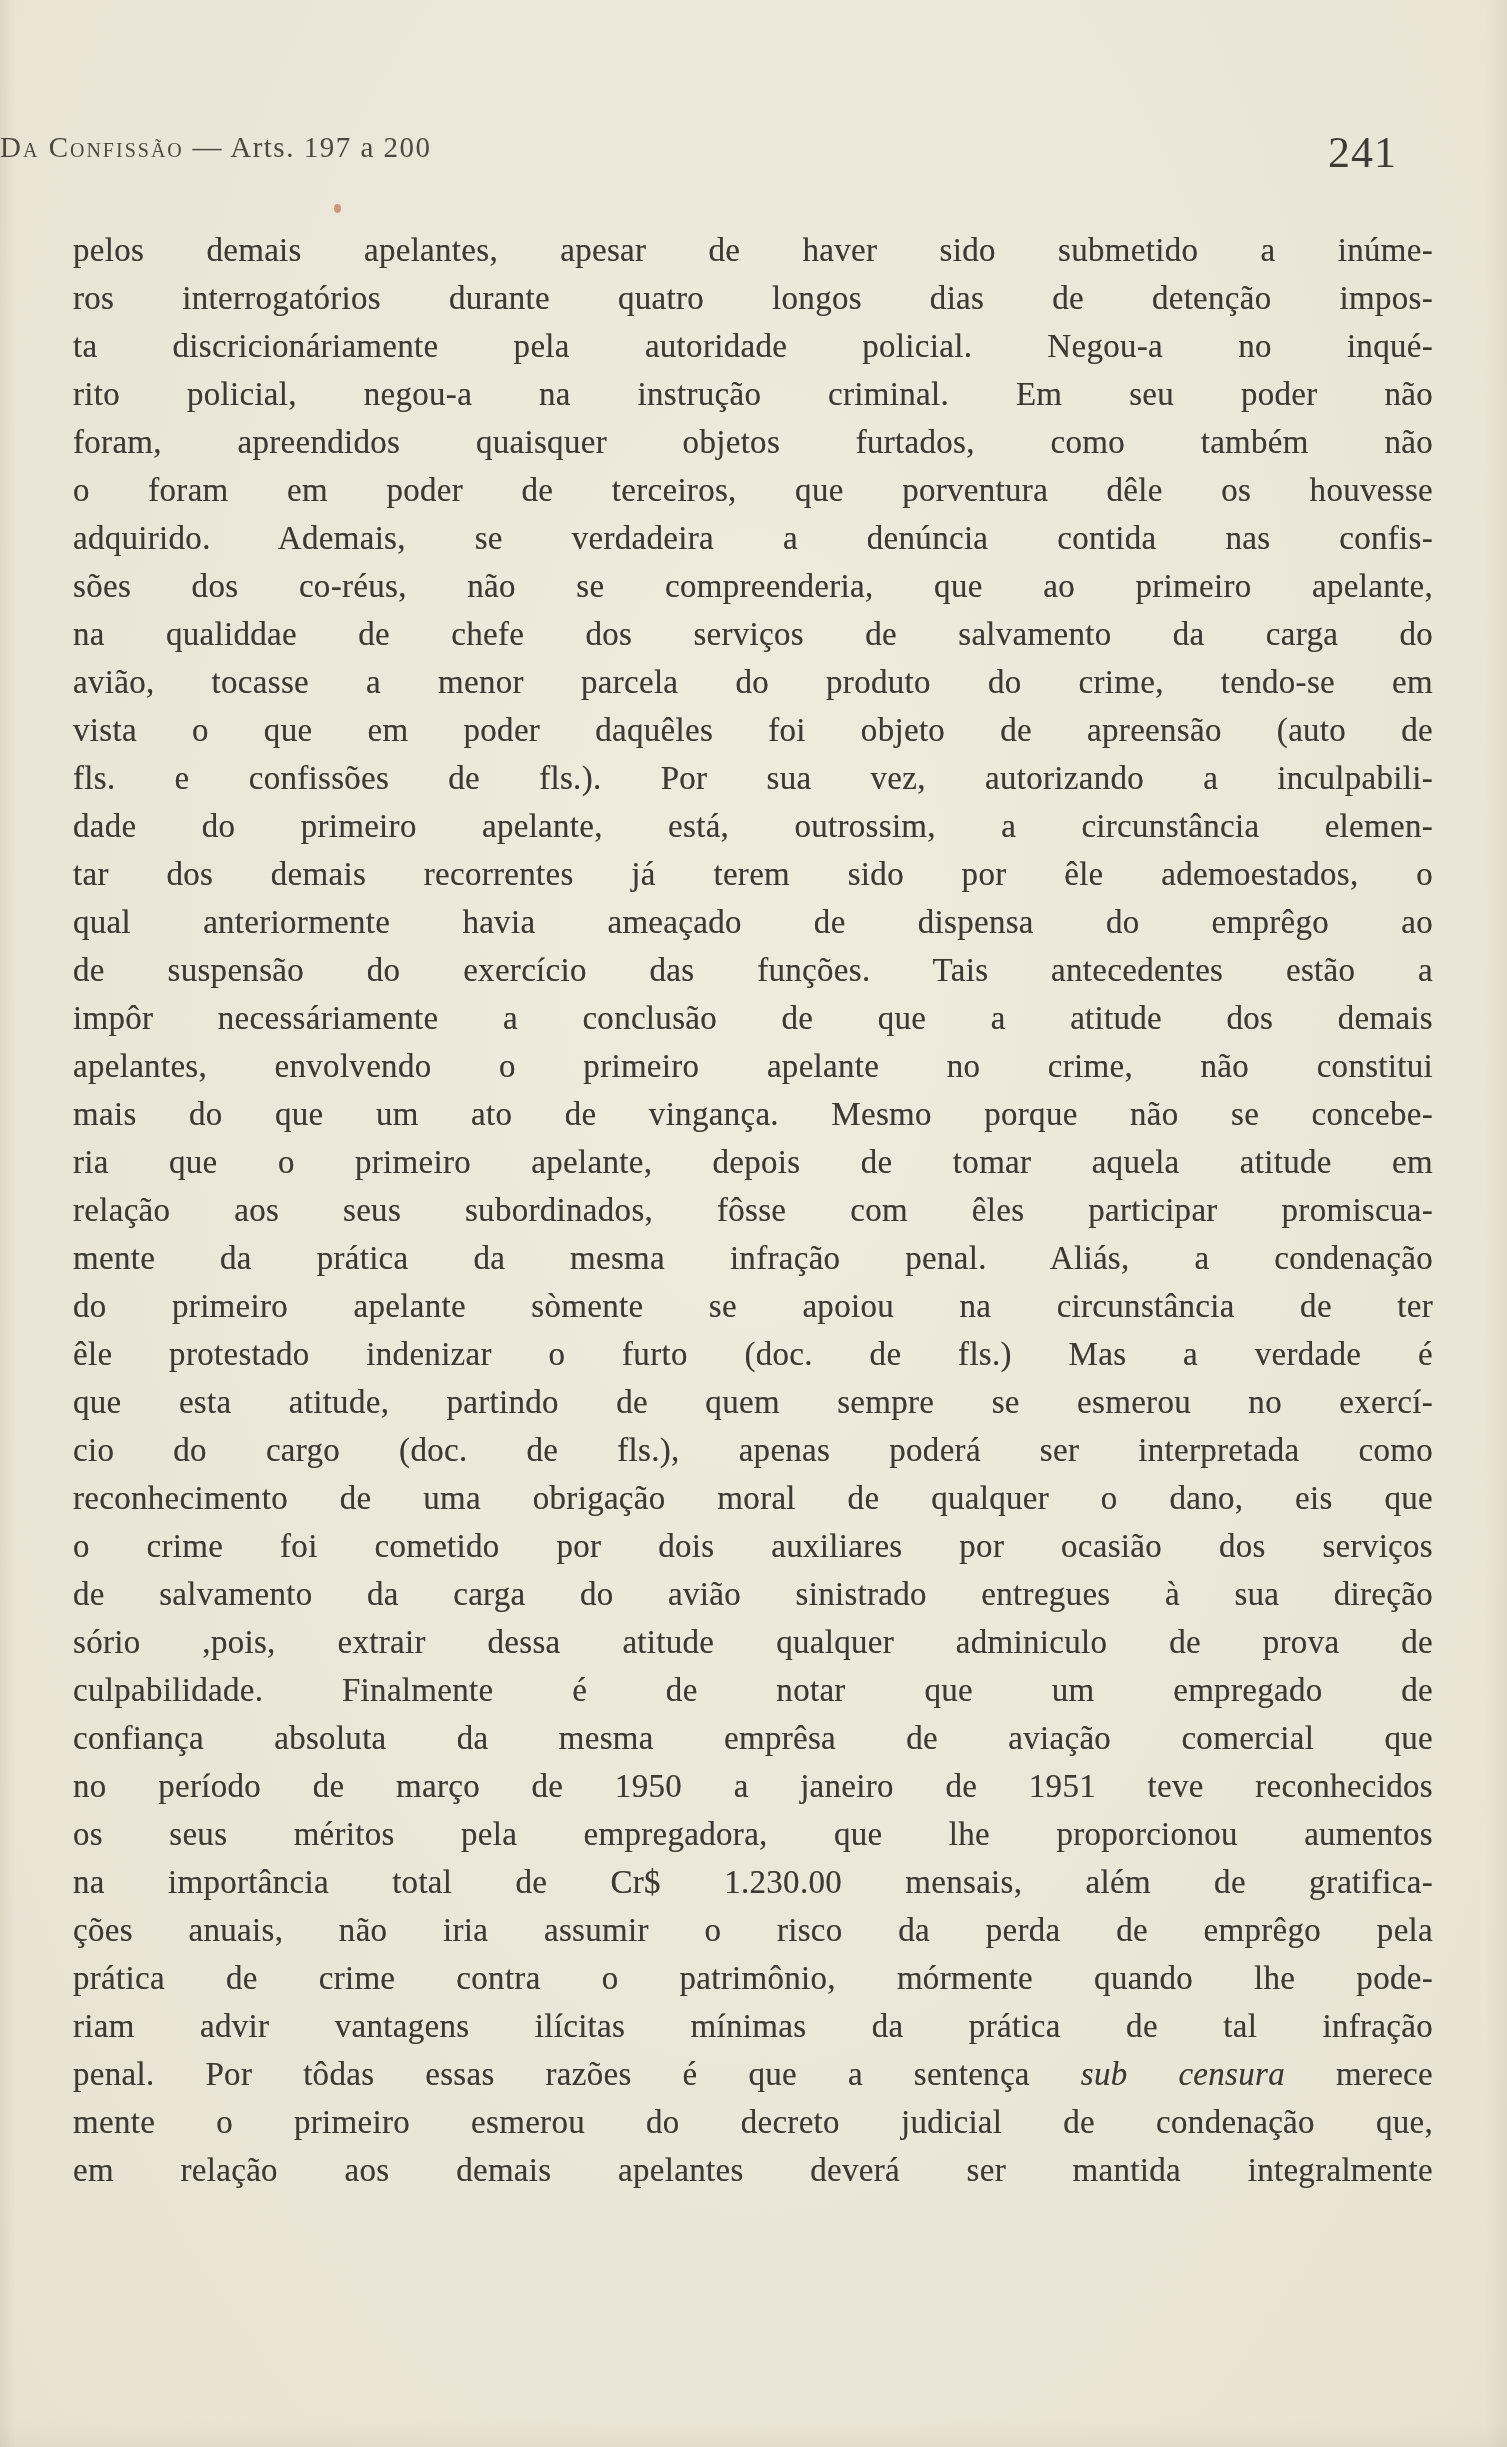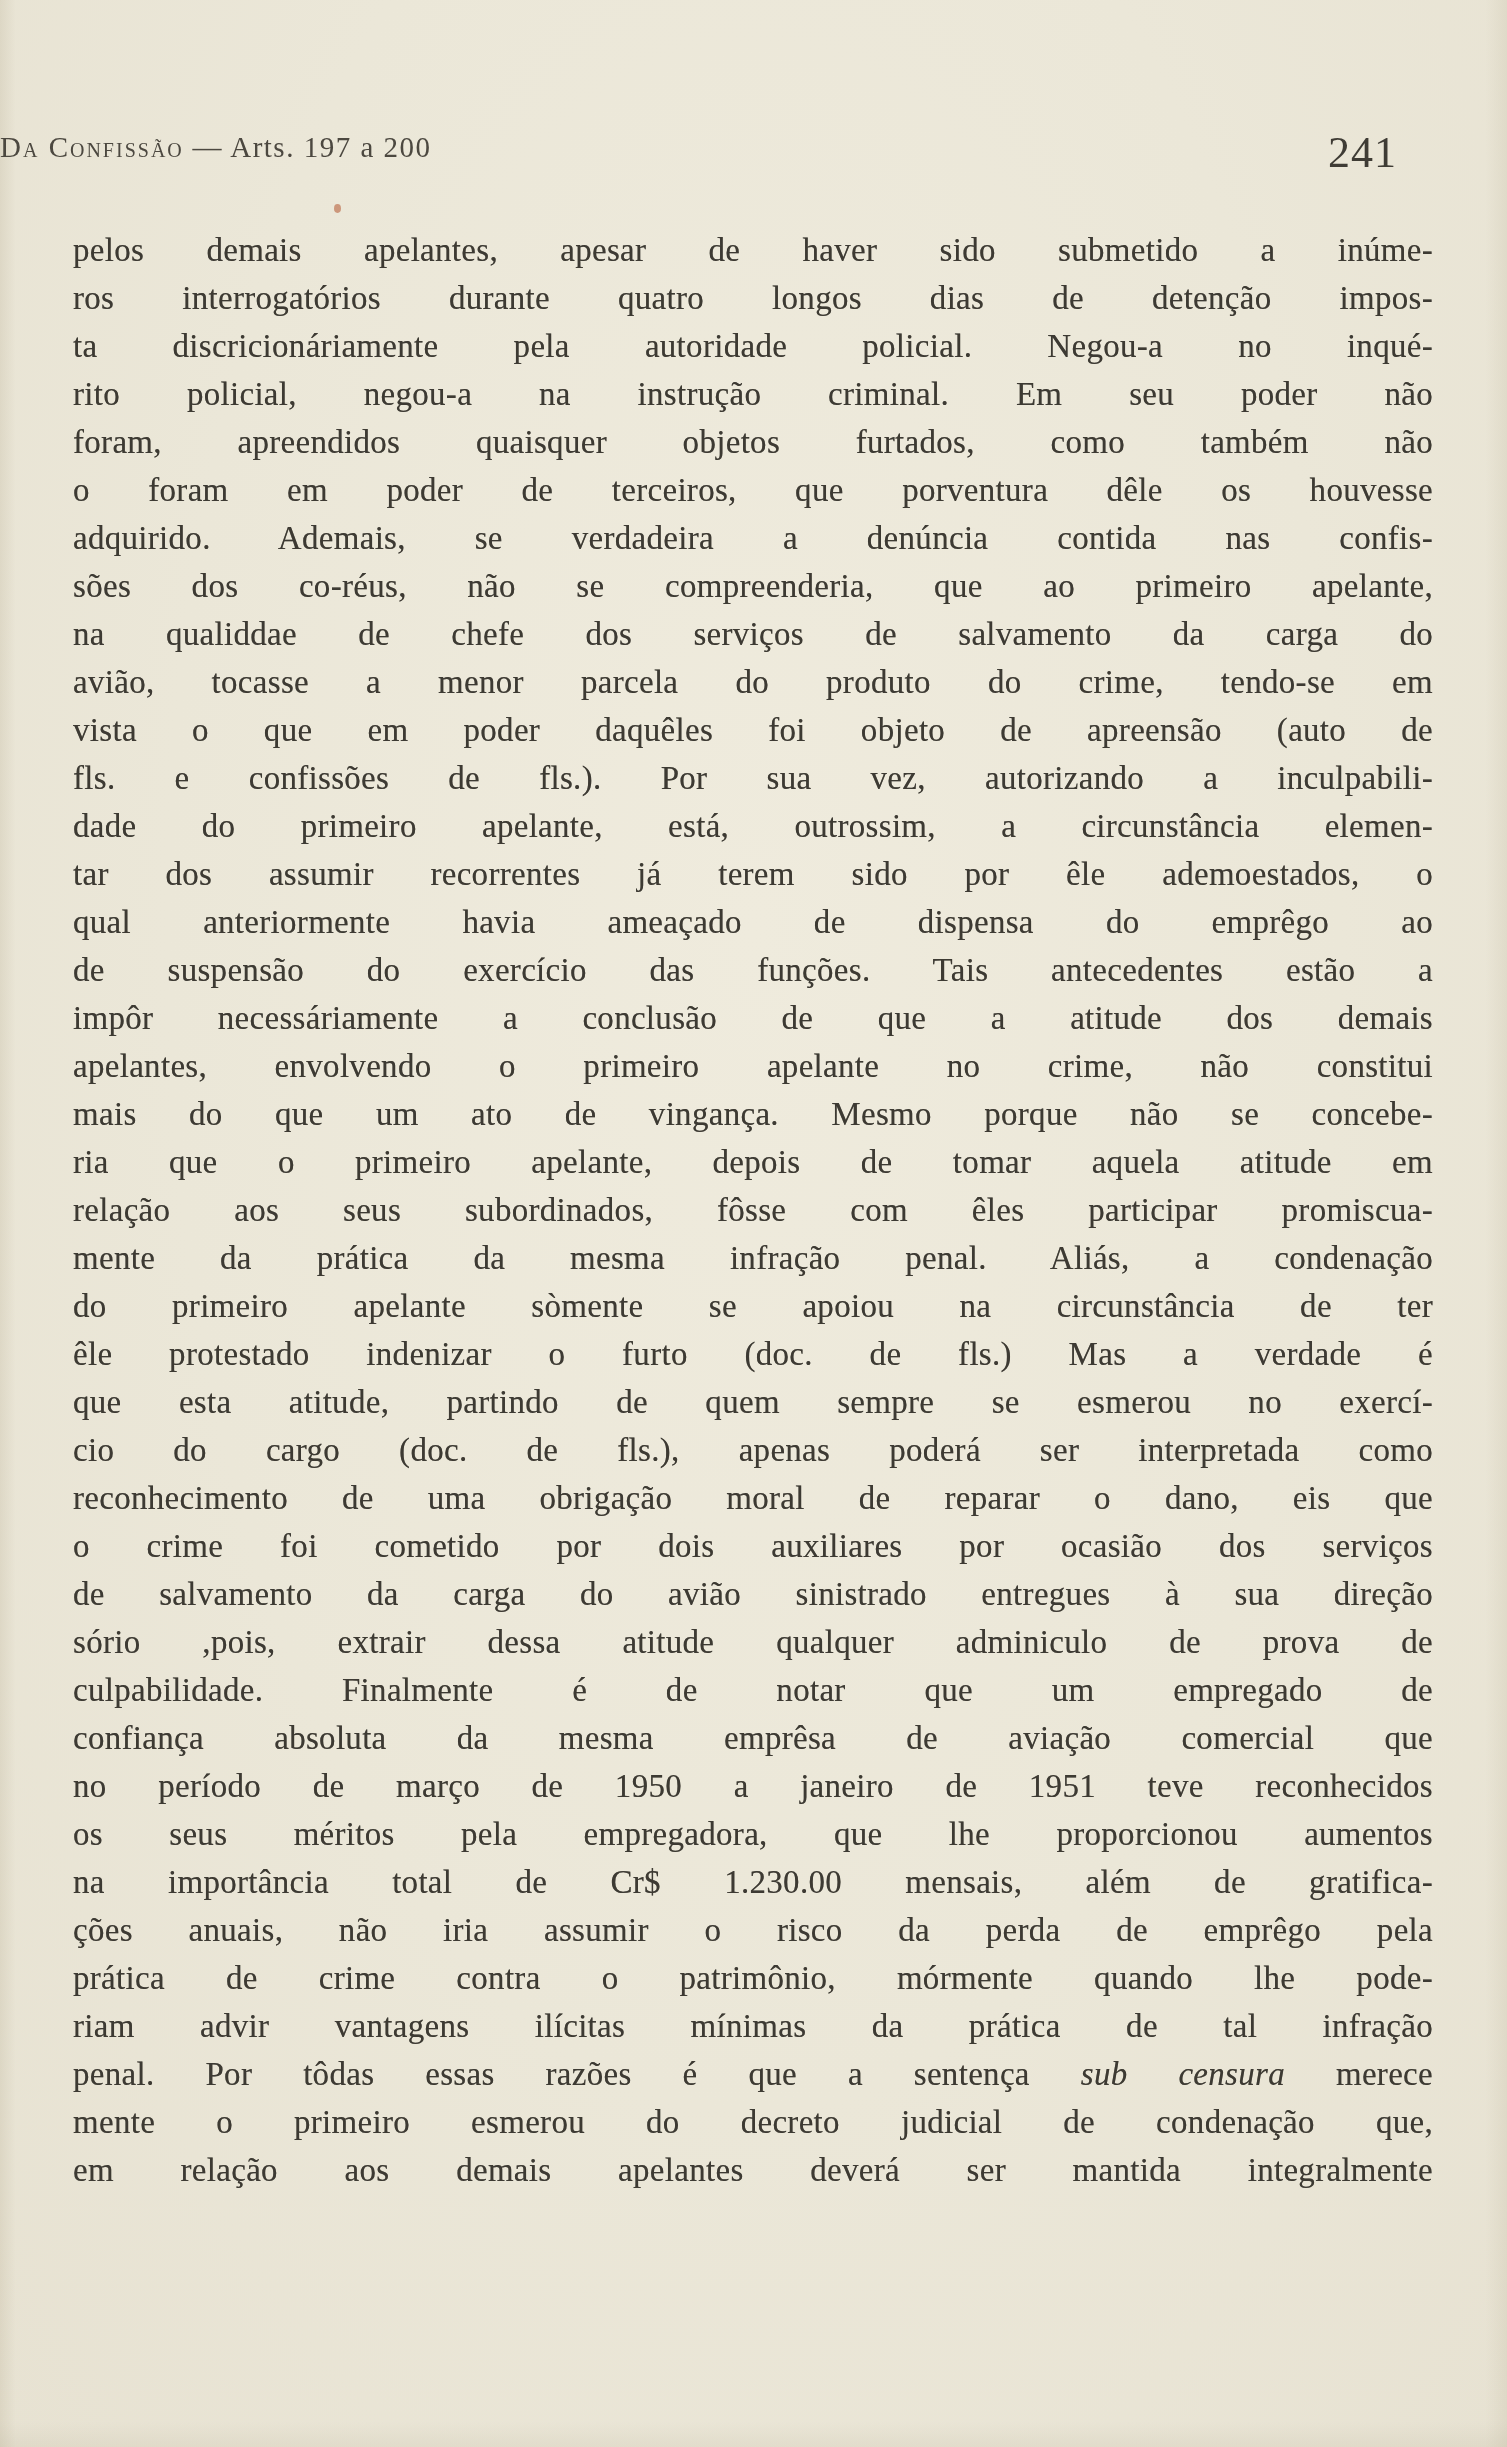--- a/index.html
+++ b/index.html
@@ -106,34 +106,34 @@
       <div class="line"><span>rito policial, negou-a na instrução criminal. Em seu poder não</span></div>
       <div class="line"><span>foram, apreendidos quaisquer objetos furtados, como também não</span></div>
       <div class="line"><span>o foram em poder de terceiros, que porventura dêle os houvesse</span></div>
       <div class="line"><span>adquirido. Ademais, se verdadeira a denúncia contida nas confis-</span></div>
       <div class="line"><span>sões dos co-réus, não se compreenderia, que ao primeiro apelante,</span></div>
       <div class="line"><span>na qualiddae de chefe dos serviços de salvamento da carga do</span></div>
       <div class="line"><span>avião, tocasse a menor parcela do produto do crime, tendo-se em</span></div>
       <div class="line"><span>vista o que em poder daquêles foi objeto de apreensão (auto de</span></div>
       <div class="line"><span>fls. e confissões de fls.). Por sua vez, autorizando a inculpabili-</span></div>
       <div class="line"><span>dade do primeiro apelante, está, outrossim, a circunstância elemen-</span></div>
-      <div class="line"><span>tar dos assumir recorrentes já terem sido por êle ademoestados, o</span></div>
+      <div class="line"><span>tar dos demais recorrentes já terem sido por êle ademoestados, o</span></div>
       <div class="line"><span>qual anteriormente havia ameaçado de dispensa do emprêgo ao</span></div>
       <div class="line"><span>de suspensão do exercício das funções. Tais antecedentes estão a</span></div>
       <div class="line"><span>impôr necessáriamente a conclusão de que a atitude dos demais</span></div>
       <div class="line"><span>apelantes, envolvendo o primeiro apelante no crime, não constitui</span></div>
       <div class="line"><span>mais do que um ato de vingança. Mesmo porque não se concebe-</span></div>
       <div class="line"><span>ria que o primeiro apelante, depois de tomar aquela atitude em</span></div>
       <div class="line"><span>relação aos seus subordinados, fôsse com êles participar promiscua-</span></div>
       <div class="line"><span>mente da prática da mesma infração penal. Aliás, a condenação</span></div>
       <div class="line"><span>do primeiro apelante sòmente se apoiou na circunstância de ter</span></div>
       <div class="line"><span>êle protestado indenizar o furto (doc. de fls.) Mas a verdade é</span></div>
       <div class="line"><span>que esta atitude, partindo de quem sempre se esmerou no exercí-</span></div>
       <div class="line"><span>cio do cargo (doc. de fls.), apenas poderá ser interpretada como</span></div>
-      <div class="line"><span>reconhecimento de uma obrigação moral de reparar o dano, eis que</span></div>
+      <div class="line"><span>reconhecimento de uma obrigação moral de qualquer o dano, eis que</span></div>
       <div class="line"><span>o crime foi cometido por dois auxiliares por ocasião dos serviços</span></div>
       <div class="line"><span>de salvamento da carga do avião sinistrado entregues à sua direção</span></div>
       <div class="line"><span>sório ,pois, extrair dessa atitude qualquer adminiculo de prova de</span></div>
       <div class="line"><span>culpabilidade. Finalmente é de notar que um empregado de</span></div>
       <div class="line"><span>confiança absoluta da mesma emprêsa de aviação comercial que</span></div>
       <div class="line"><span>no período de março de 1950 a janeiro de 1951 teve reconhecidos</span></div>
       <div class="line"><span>os seus méritos pela empregadora, que lhe proporcionou aumentos</span></div>
       <div class="line"><span>na importância total de Cr$ 1.230.00 mensais, além de gratifica-</span></div>
       <div class="line"><span>ções anuais, não iria assumir o risco da perda de emprêgo pela</span></div>
       <div class="line"><span>prática de crime contra o patrimônio, mórmente quando lhe pode-</span></div>

